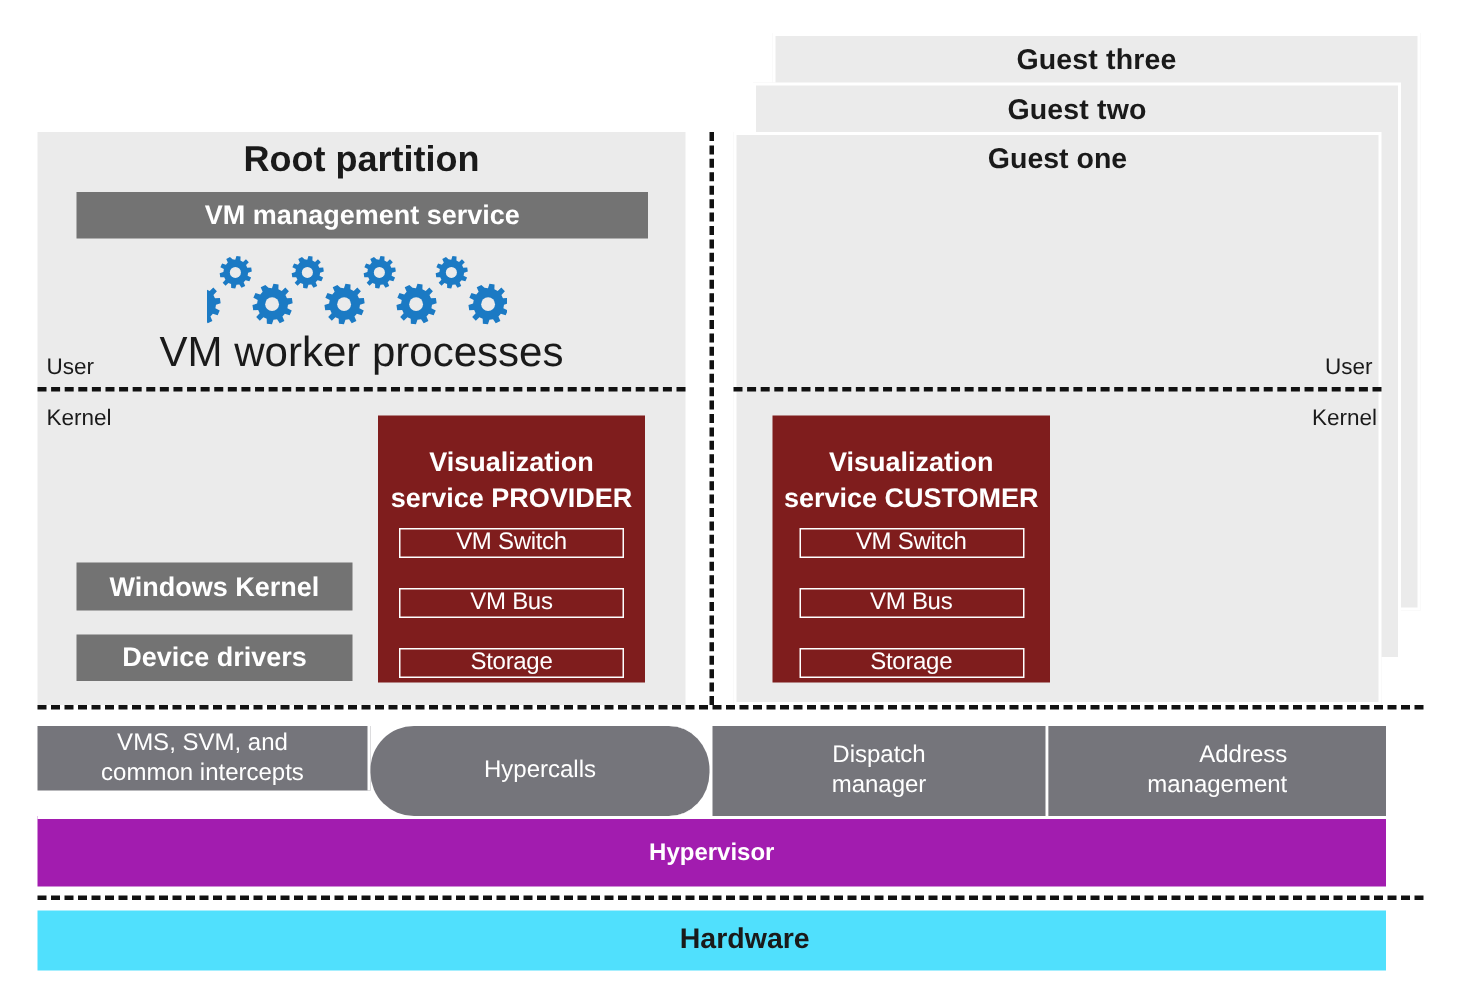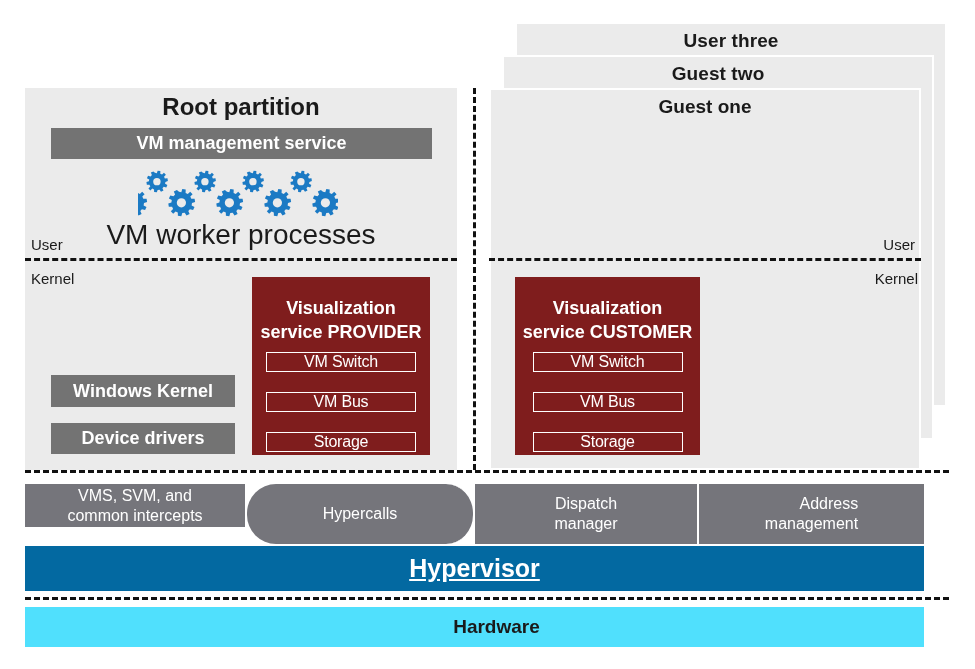--- a/index.html
+++ b/index.html
@@ -133,30 +133,29 @@
     justify-content: center;
     text-align: center;
     font-size: 16px;
     line-height: 1.25;
     border-right: 2px solid #ffffff;
     box-sizing: border-box;
     white-space: pre-line;
   }
   .hv-cell.last { border-right: none; }
   .hv-main {
-    background: #0369a1;
-    color: #ffffff;
-    display: flex;
-    align-items: center;
-    justify-content: center;
-    font-size: 25px;
+    background: #a21caf;
+    color: #ffffff;
+    display: flex;
+    align-items: center;
+    justify-content: center;
+    font-size: 16px;
     font-weight: bold;
     border-top: 2px solid #ffffff;
     box-sizing: border-box;
-    text-decoration: underline;
   }
   .hw-bar {
     background: #50e0fd;
     color: #1a1a1a;
     display: flex;
     align-items: center;
     justify-content: center;
     font-size: 19px;
     font-weight: bold;
   }
@@ -169,21 +168,21 @@
     font-size: 28px;
     color: #1a1a1a;
   }
 </style>
 </head>
 <body>
 
 <div id="canvas">
 
   <div class="abs guest-card" style="left:515px; top:22px; width:432px; height:385px;">
-    <div class="guest-title">User three</div>
+    <div class="guest-title">Guest three</div>
   </div>
 
   <div class="abs guest-card" style="left:502px; top:55px; width:432px; height:385px;">
     <div class="guest-title">Guest two</div>
   </div>
 
   <div class="abs guest-card" style="left:489px; top:88px; width:432px; height:382px;">
     <div class="guest-front-title">Guest one</div>
   </div>
 

